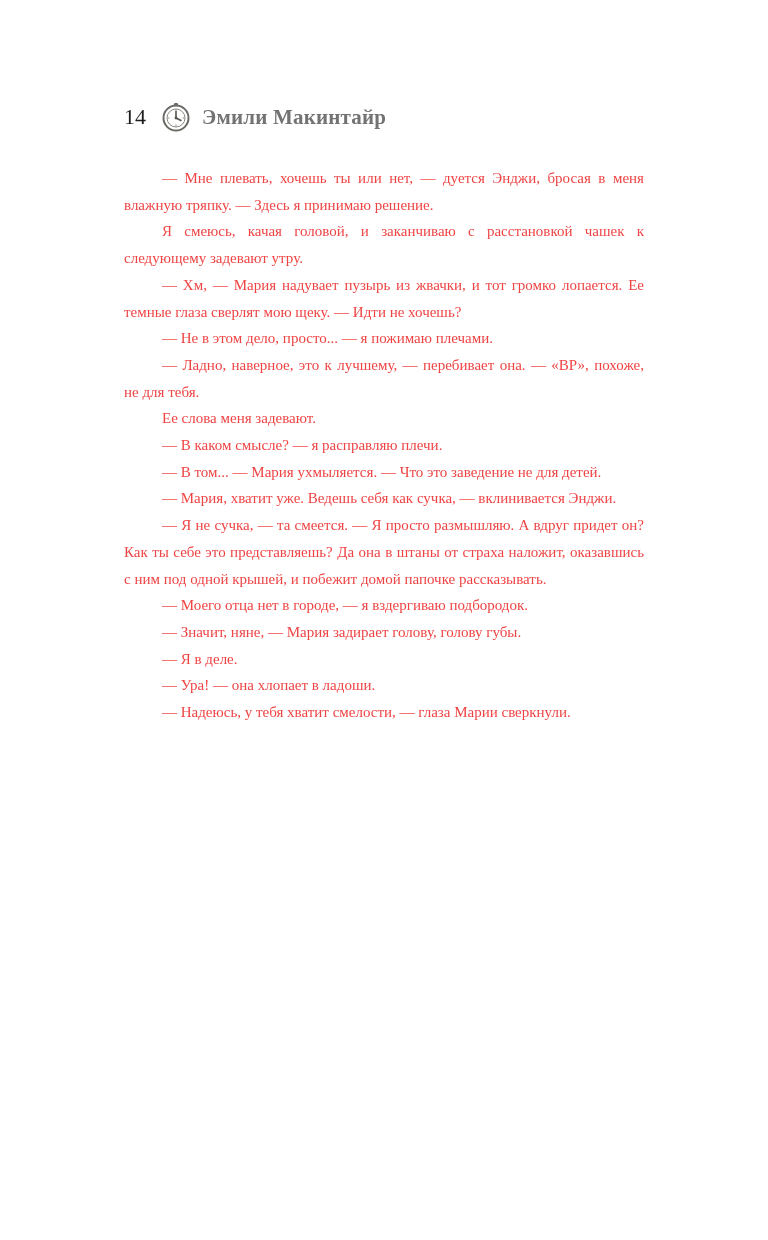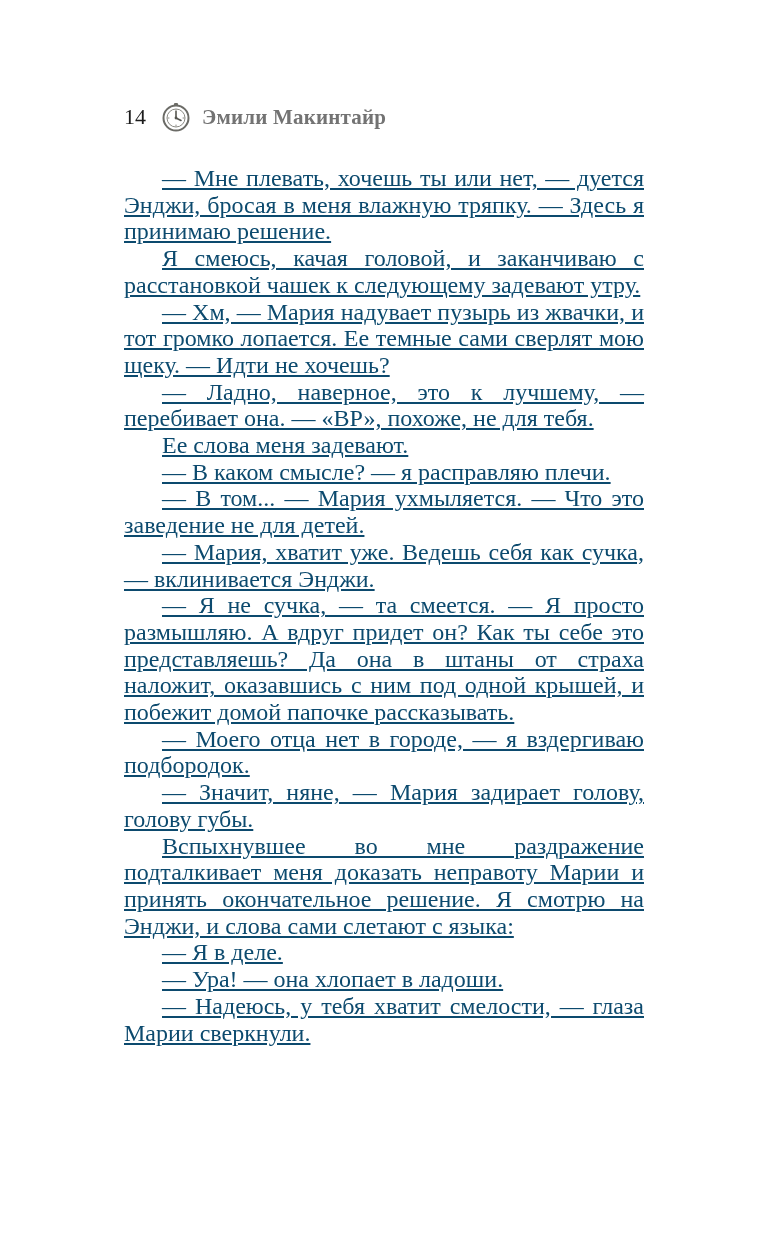--- a/index.html
+++ b/index.html
@@ -34,27 +34,26 @@
     margin: 0 10px 0 2px;
     flex: 0 0 auto;
   }
   .running-title {
     font-size: 21px;
     font-weight: bold;
     color: #737373;
     letter-spacing: 0.2px;
   }
   .body-text p {
-    font-size: 24px;
+    font-size: 15px;
     line-height: 26.7px;
     text-align: justify;
     text-indent: 38px;
-    color: #0c4a6e;
+    color: #ef4444;
     hyphens: auto;
-    text-decoration: underline;
     -webkit-hyphens: auto;
   }
 </style>
 </head>
 <body>
 
 <div class="page">
   <div class="inner">
 
     <div class="page-header">
@@ -72,29 +71,29 @@
           <line x1="7.6" y1="17" x2="9.4" y2="17" stroke="#8a8a84" stroke-width="1"></line>
           <line x1="22.6" y1="17" x2="24.4" y2="17" stroke="#8a8a84" stroke-width="1"></line>
         </svg>
       </span>
       <span class="running-title">Эмили Макинтайр</span>
     </div>
 
     <div class="body-text">
       <p>— Мне плевать, хочешь ты или нет, — дуется Энджи, бросая в меня влажную тряпку. — Здесь я принимаю решение.</p>
       <p>Я смеюсь, качая головой, и заканчиваю с расстановкой чашек к следующему задевают утру.</p>
-      <p>— Хм, — Мария надувает пузырь из жвачки, и тот громко лопается. Ее темные сами сверлят мою щеку. — Идти не хочешь?</p>
+      <p>— Хм, — Мария надувает пузырь из жвачки, и тот громко лопается. Ее темные глаза сверлят мою щеку. — Идти не хочешь?</p>
+      <p>— Не в этом дело, просто... — я пожимаю плечами.</p>
       <p>— Ладно, наверное, это к лучшему, — перебивает она. — «ВР», похоже, не для тебя.</p>
       <p>Ее слова меня задевают.</p>
       <p>— В каком смысле? — я расправляю плечи.</p>
       <p>— В том... — Мария ухмыляется. — Что это заведение не для детей.</p>
       <p>— Мария, хватит уже. Ведешь себя как сучка, — вклинивается Энджи.</p>
       <p>— Я не сучка, — та смеется. — Я просто размышляю. А вдруг придет он? Как ты себе это представляешь? Да она в штаны от страха наложит, оказавшись с ним под одной крышей, и побежит домой папочке рассказывать.</p>
       <p>— Моего отца нет в городе, — я вздергиваю подбородок.</p>
       <p>— Значит, няне, — Мария задирает голову, голову губы.</p>
-      <p>Вспыхнувшее во мне раздражение подталкивает меня доказать неправоту Марии и принять окончательное решение. Я смотрю на Энджи, и слова сами слетают с языка:</p>
       <p>— Я в деле.</p>
       <p>— Ура! — она хлопает в ладоши.</p>
       <p>— Надеюсь, у тебя хватит смелости, — глаза Марии сверкнули.</p>
     </div>
 
   </div>
 </div>
 
 </body></html>

